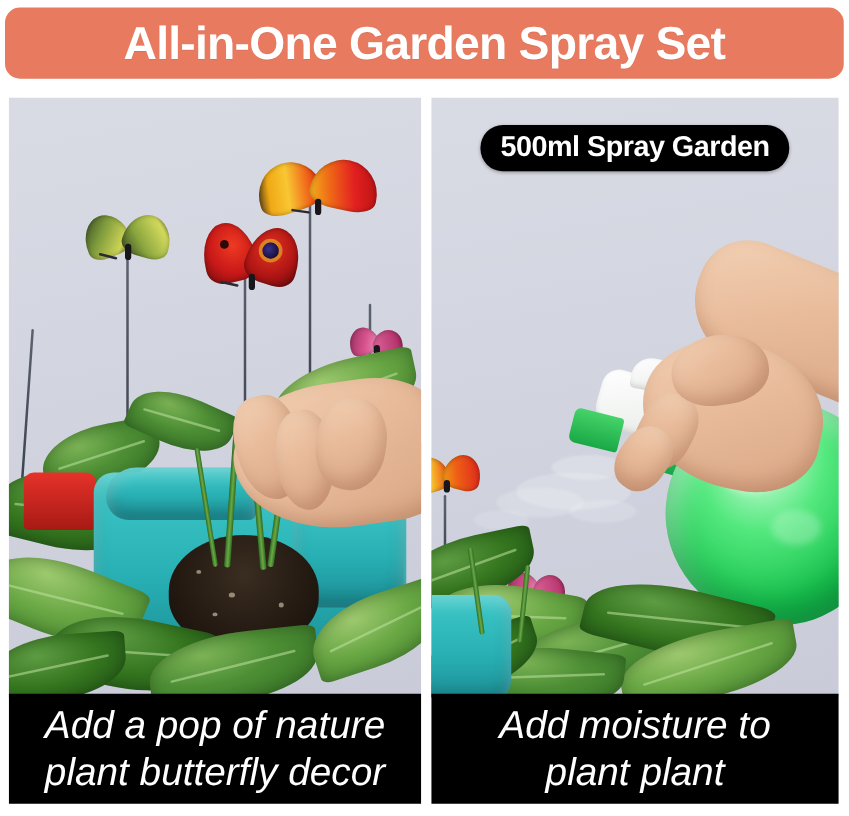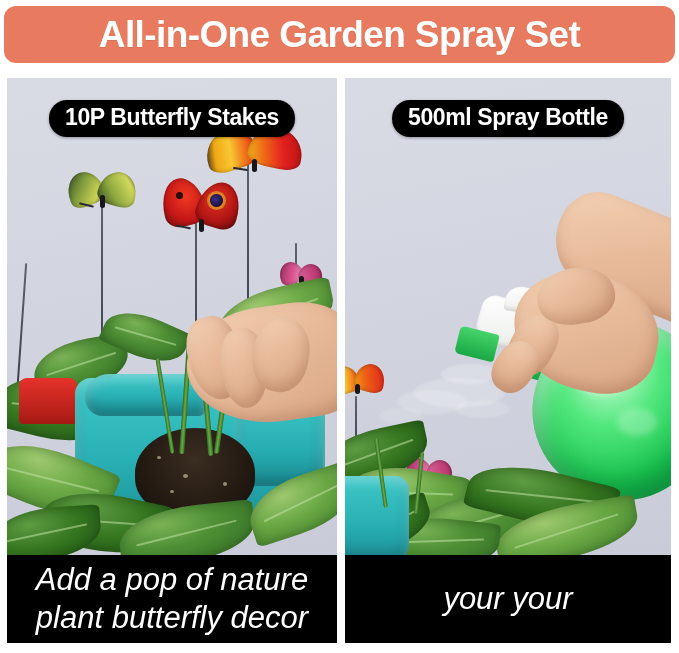--- a/index.html
+++ b/index.html
@@ -333,23 +333,20 @@
         <div class="skin" style="left:214px; top:250px; width:46px; height:80px; border-radius:44% 44% 50% 50%; transform:rotate(-6deg);"></div>
         <div class="skin" style="left:246px; top:240px; width:56px; height:74px; border-radius:46% 46% 46% 46%; transform:rotate(8deg);"></div>
 
         <div class="leaf light" style="left:-22px; top:372px; width:130px; height:60px; transform:rotate(22deg);"></div>
         <div class="leaf dark" style="left:34px; top:416px; width:130px; height:58px; transform:rotate(12deg);"></div>
         <div class="leaf" style="left:112px; top:428px; width:136px; height:56px; transform:rotate(-6deg);"></div>
         <div class="leaf light" style="left:240px; top:398px; width:110px; height:56px; transform:rotate(-18deg);"></div>
         <div class="leaf dark" style="left:-16px; top:430px; width:110px; height:52px; transform:rotate(-4deg);"></div>
       </div>
 
-      <div class="pill">
-        <span class="pill-text">10P Butterfly Stakes</span>
-      </div>
 
       <div class="caption">
         <div class="caption-line">Add a pop of nature</div>
         <div class="caption-line">plant butterfly decor</div>
       </div>
     </div>
 
     <div class="panel-gap"></div>
 
     <div class="panel panel-right">
@@ -413,22 +410,23 @@
         <div class="leaf" style="left:34px; top:440px; width:120px; height:48px; transform:rotate(6deg);"></div>
         <div class="leaf dark" style="left:-16px; top:428px; width:104px; height:46px; transform:rotate(-18deg);"></div>
 
         <div class="pot" style="left:-14px; top:398px; width:78px; height:86px; border-radius:10px 14px 18px 18px;"></div>
 
         <div class="stem" style="left:34px; top:360px; width:4px; height:70px; transform:rotate(-8deg);"></div>
         <div class="stem" style="left:72px; top:374px; width:4px; height:62px; transform:rotate(6deg);"></div>
       </div>
 
       <div class="pill">
-        <span class="pill-text">500ml Spray Bottle</span>
+        <span class="pill-text">500ml Spray Garden</span>
       </div>
 
       <div class="caption">
-        <div class="caption-line">your your</div>
+        <div class="caption-line">Add moisture to</div>
+        <div class="caption-line">plant plant</div>
       </div>
     </div>
 
   </div>
 </div>
 
 </body></html>

